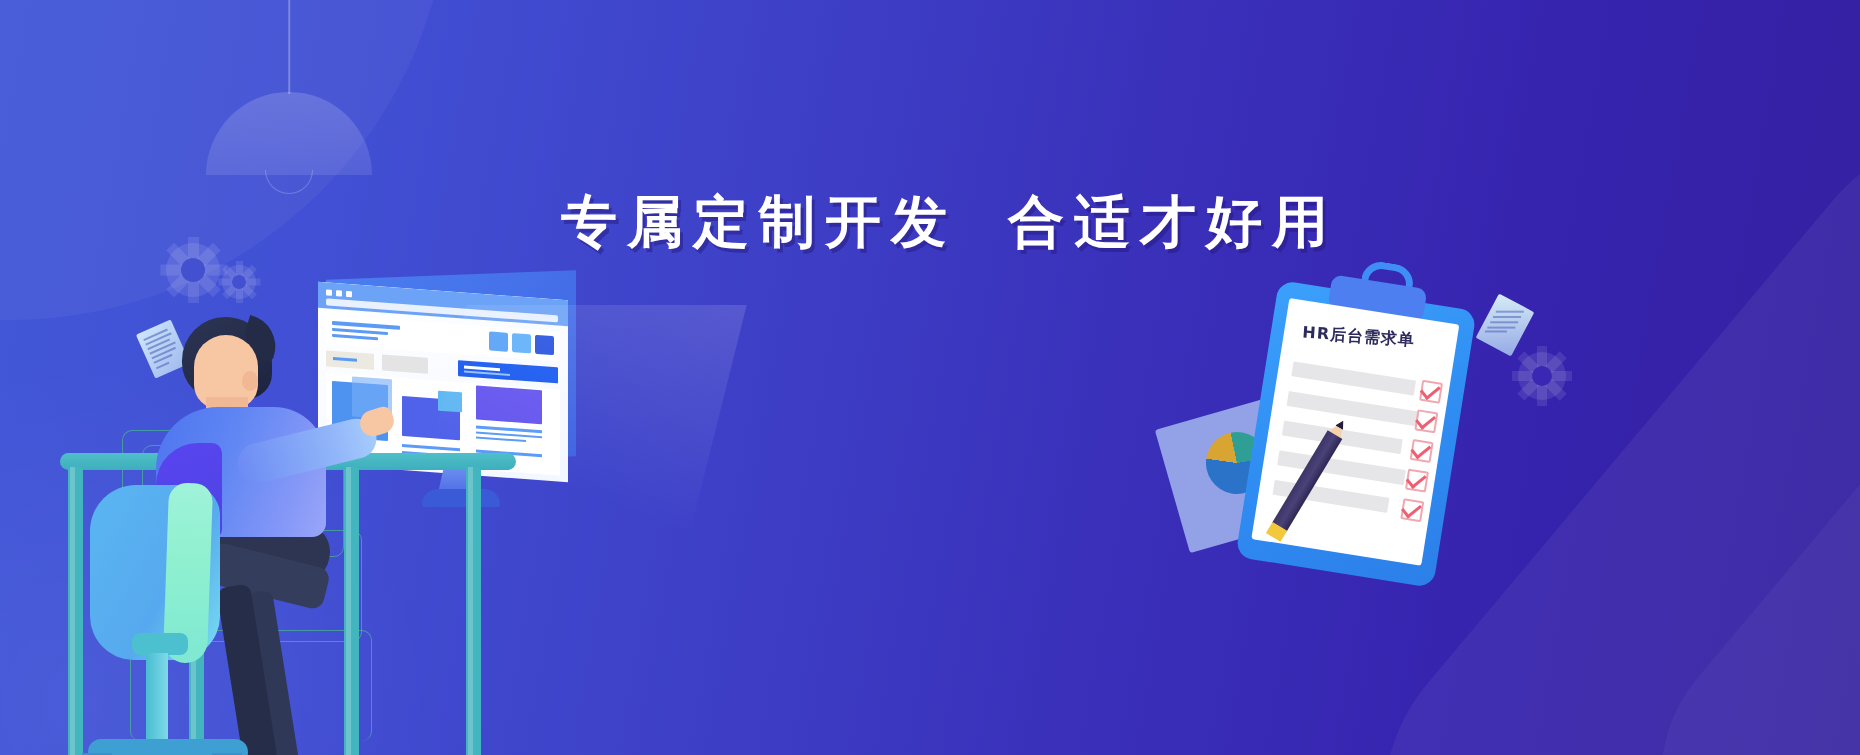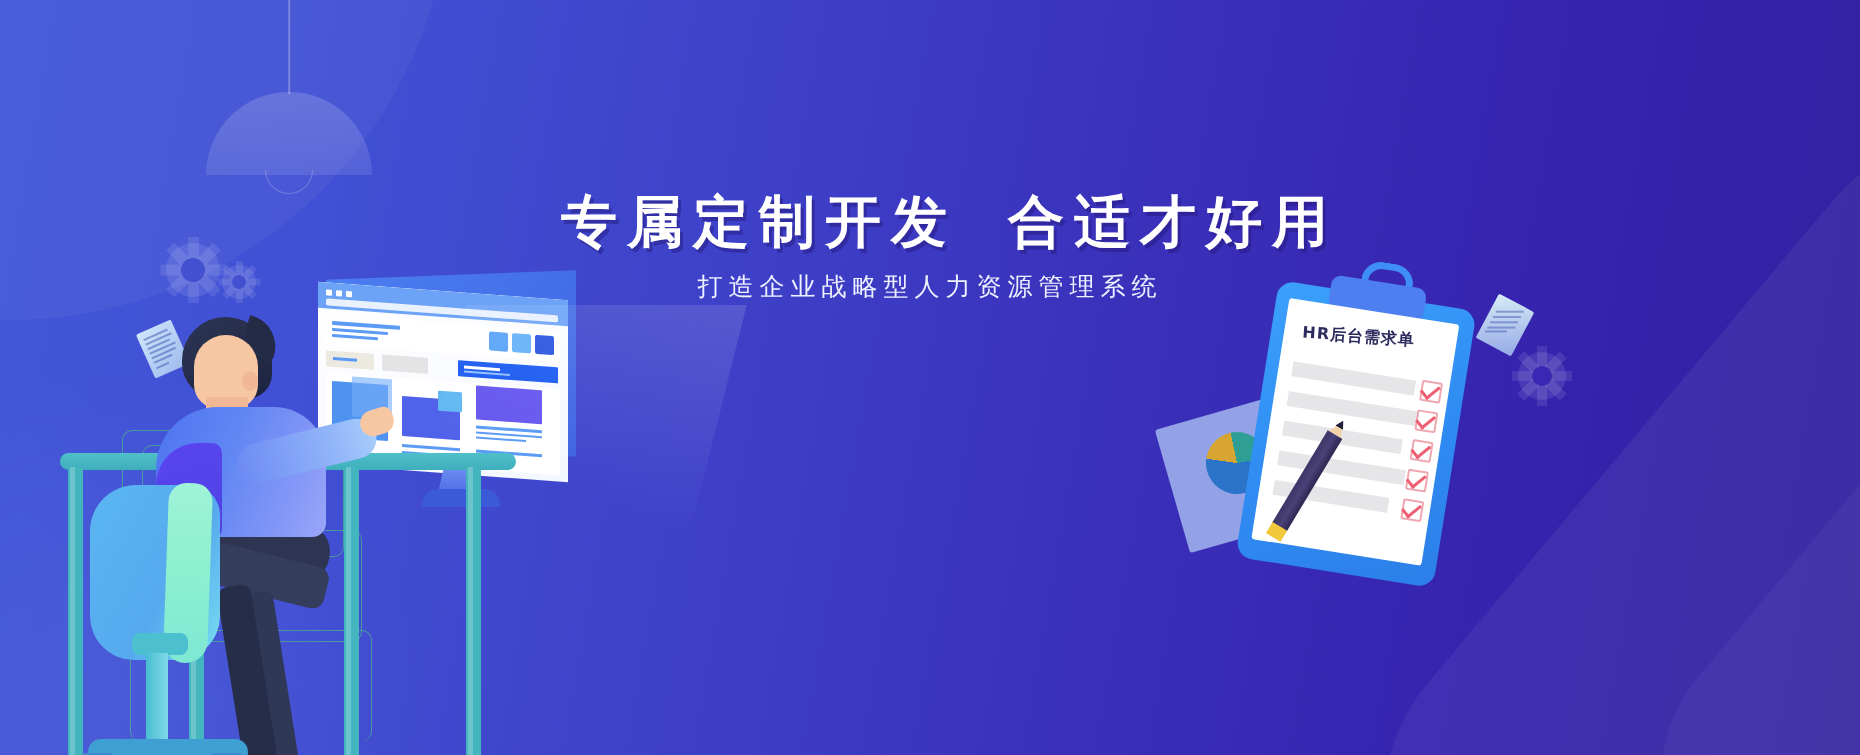--- a/index.html
+++ b/index.html
@@ -442,21 +442,20 @@
   </div>
 
   <div class="lamp">
     <div class="lamp-cord"></div>
     <div class="lamp-dome"></div>
     <div class="lamp-bulb"></div>
   </div>
 
   <div class="headline-wrap">
     <h1 class="headline">专属定制开发  合适才好用</h1>
-    <p class="subtitle">打造企业战略型人力资源管理系统</p>
   </div>
 
   <div class="scene-left">
 
     <div class="paper-left">
       <i style="top:7px;width:26px"></i>
         <i style="top:12px;width:28px"></i>
       <i style="top:17px;width:24px"></i>
         <i style="top:22px;width:28px"></i>
       <i style="top:27px;width:26px"></i>

